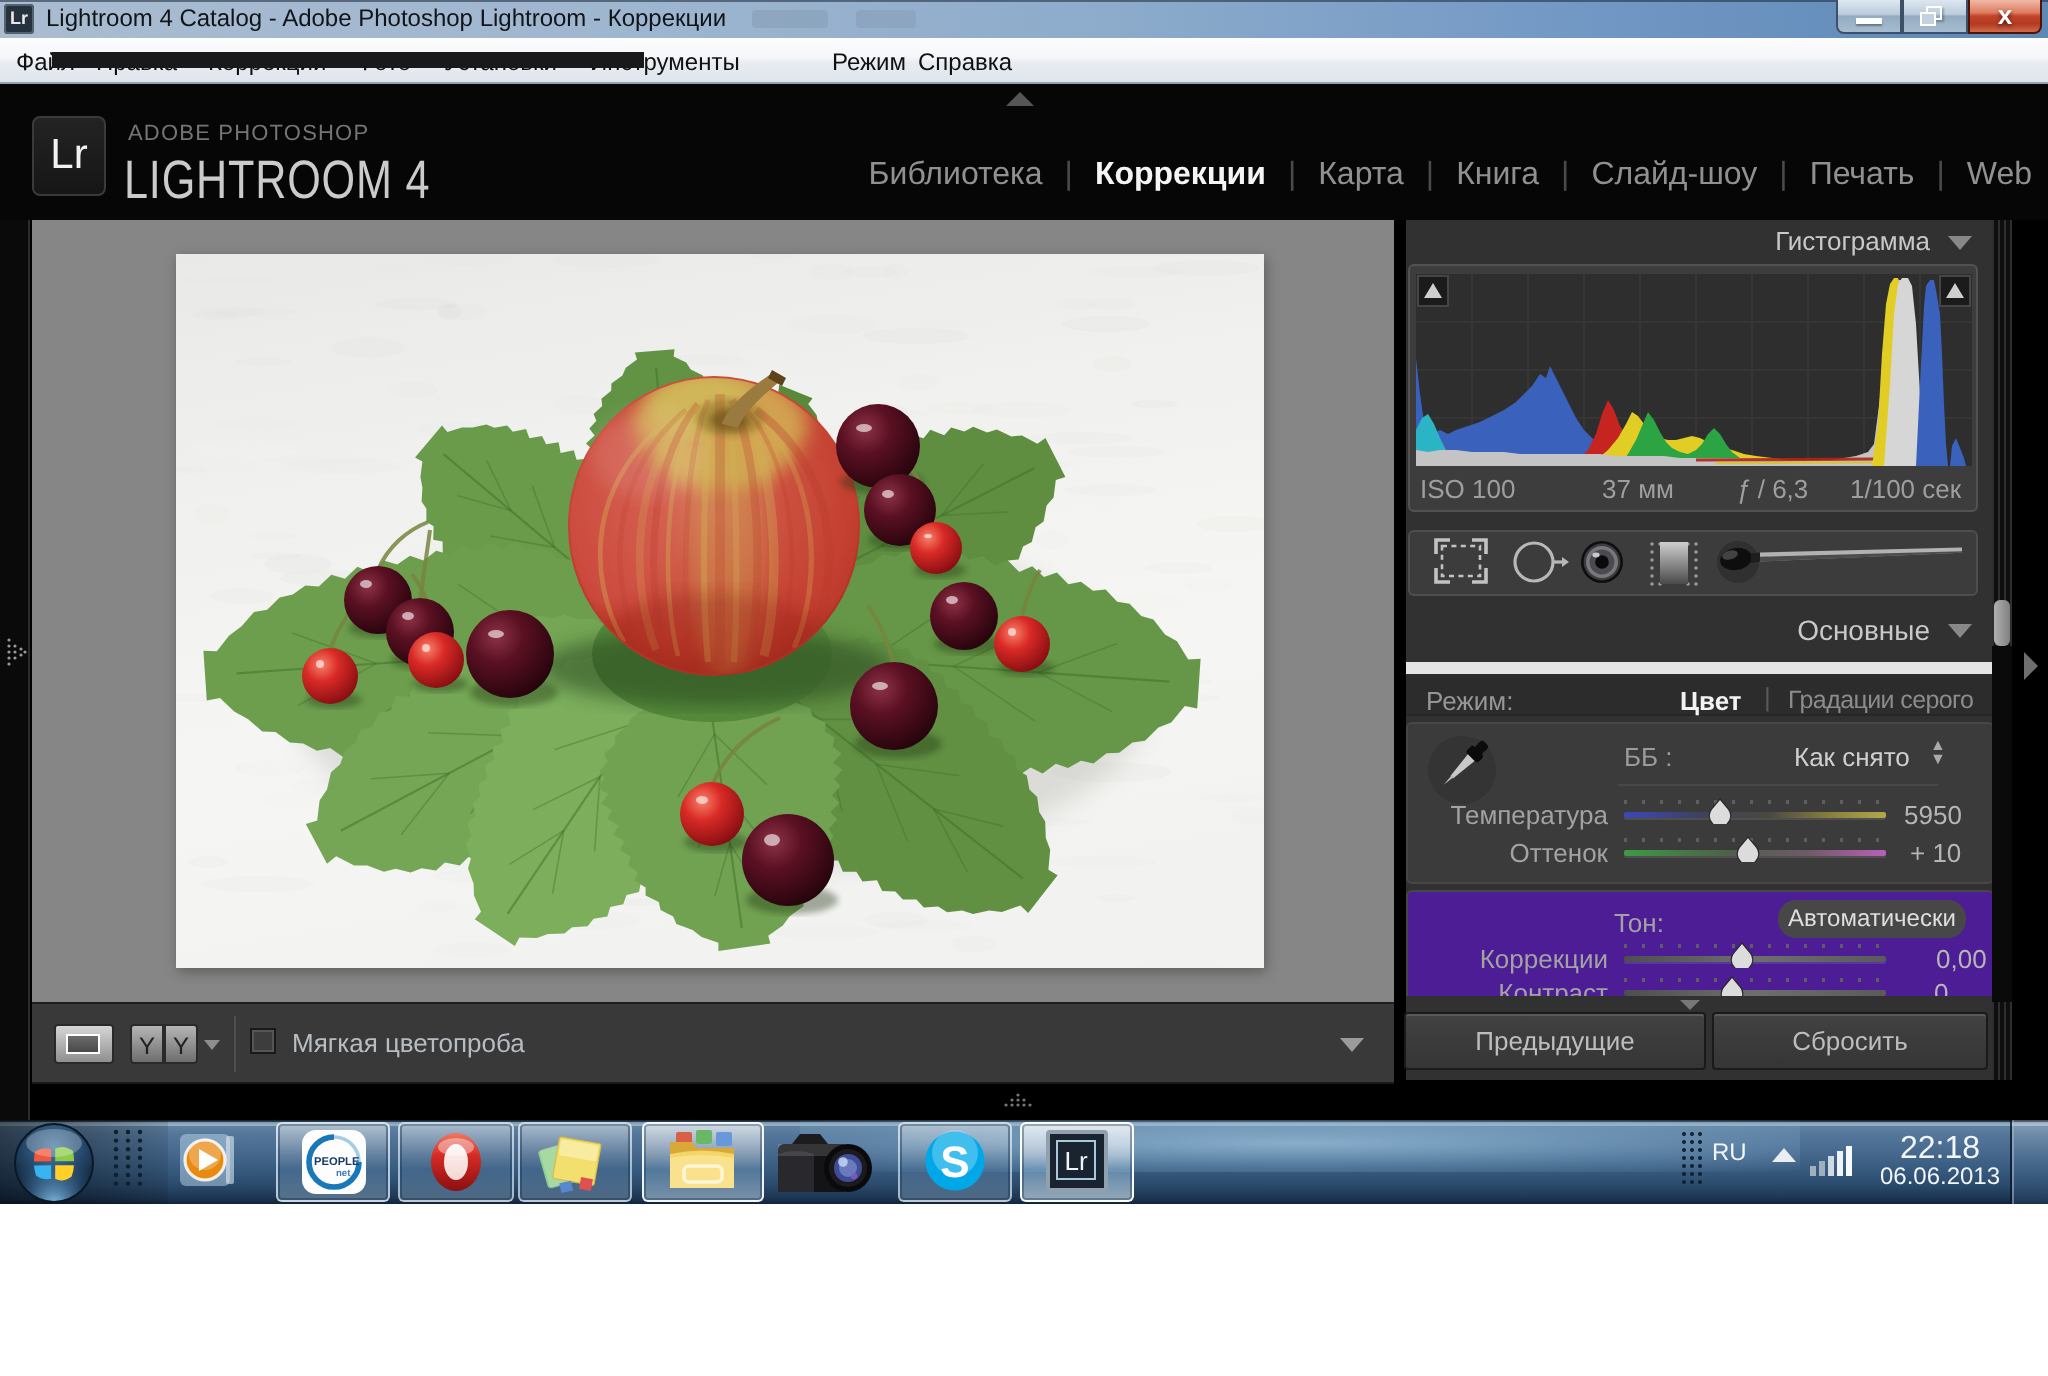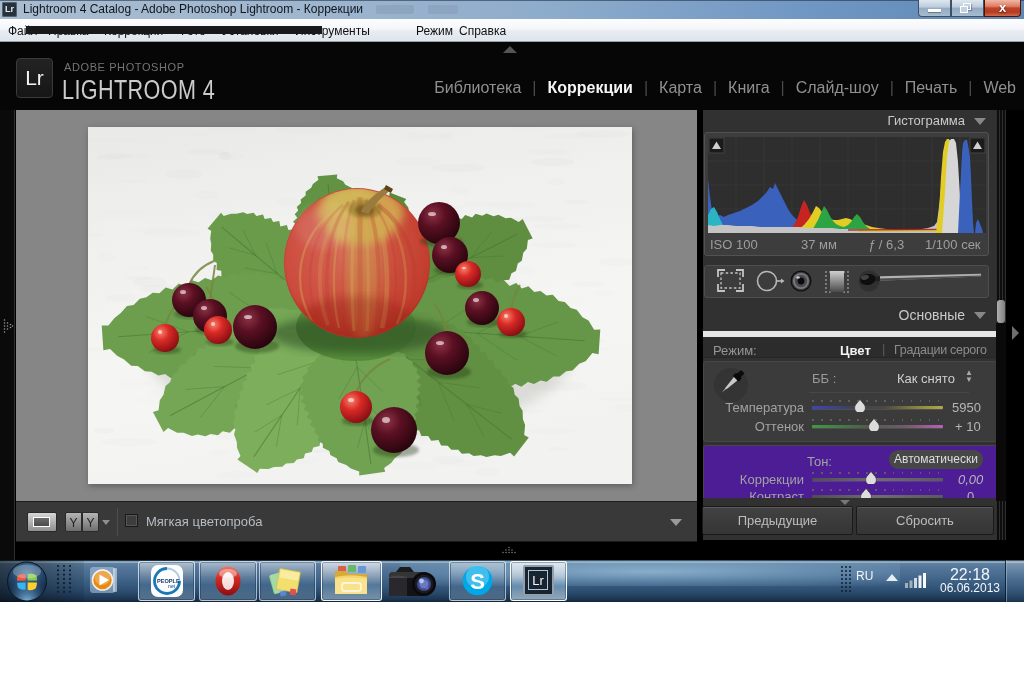--- a/index.html
+++ b/index.html
@@ -660,21 +660,21 @@
 
       <div class="abs" style="left:6px;top:335px;width:294px;height:53px;background:#4c1d95;border:1px solid #474747;border-radius:3px 3px 0 0;border-bottom:none;overflow:hidden;">
         <div class="abs" style="left:103px;top:8px;font-size:13px;color:#a2a2a2;">Тон:</div>
         <div class="abs" style="left:185px;top:4px;width:94px;height:19px;background:#474747;border-radius:9px;text-align:center;line-height:19px;font-size:12px;color:#dedede;">Автоматически</div>
         <div class="abs" style="left:0px;top:26px;width:100px;text-align:right;font-size:13px;color:#a2a2a2;">Коррекции</div>
         <div class="abs" style="left:108px;top:26px;width:131px;height:2px;background-image:repeating-linear-gradient(90deg,#5e5e5e 0 1.5px,transparent 1.5px 9px);"></div>
         <div class="abs" style="left:108px;top:32px;width:131px;height:3px;border-radius:1px;background:linear-gradient(90deg,#4e4e4e,#6e6e6e 50%,#5a5a5a);box-shadow:0 1px 0 rgba(255,255,255,.1);"></div>
         <svg class="abs" style="left:161px;top:25px;" width="12" height="13" viewBox="0 0 12 13">
             <path d="M6 0.5 L10.2 5.5 A5.4 5.4 0 1 1 1.8 5.5 Z" fill="#dcdcdc" stroke="#2a2a2a" stroke-width="0.6"></path>
           </svg>
-        <div class="abs" style="left:254px;top:26px;font-size:13px;color:#b5b5b5;font-style:italic;">0,00</div>
+        <div class="abs" style="left:264px;top:26px;font-size:13px;color:#b5b5b5;">0,00</div>
         <div class="abs" style="left:0px;top:43px;width:100px;text-align:right;font-size:13px;color:#a2a2a2;">Контраст</div>
         <div class="abs" style="left:108px;top:43px;width:131px;height:2px;background-image:repeating-linear-gradient(90deg,#5e5e5e 0 1.5px,transparent 1.5px 9px);"></div>
         <div class="abs" style="left:108px;top:49px;width:131px;height:3px;border-radius:1px;background:linear-gradient(90deg,#4e4e4e,#6e6e6e 50%,#5a5a5a);"></div>
         <svg class="abs" style="left:156px;top:42px;" width="12" height="13" viewBox="0 0 12 13">
             <path d="M6 0.5 L10.2 5.5 A5.4 5.4 0 1 1 1.8 5.5 Z" fill="#dcdcdc" stroke="#2a2a2a" stroke-width="0.6"></path>
           </svg>
         <div class="abs" style="left:263px;top:43px;font-size:13px;color:#b5b5b5;">0</div>
       </div>
       <div class="abs" style="left:143px;top:390px;width:0;height:0;border-left:5px solid transparent;border-right:5px solid transparent;border-top:5px solid #777;"></div>
 

